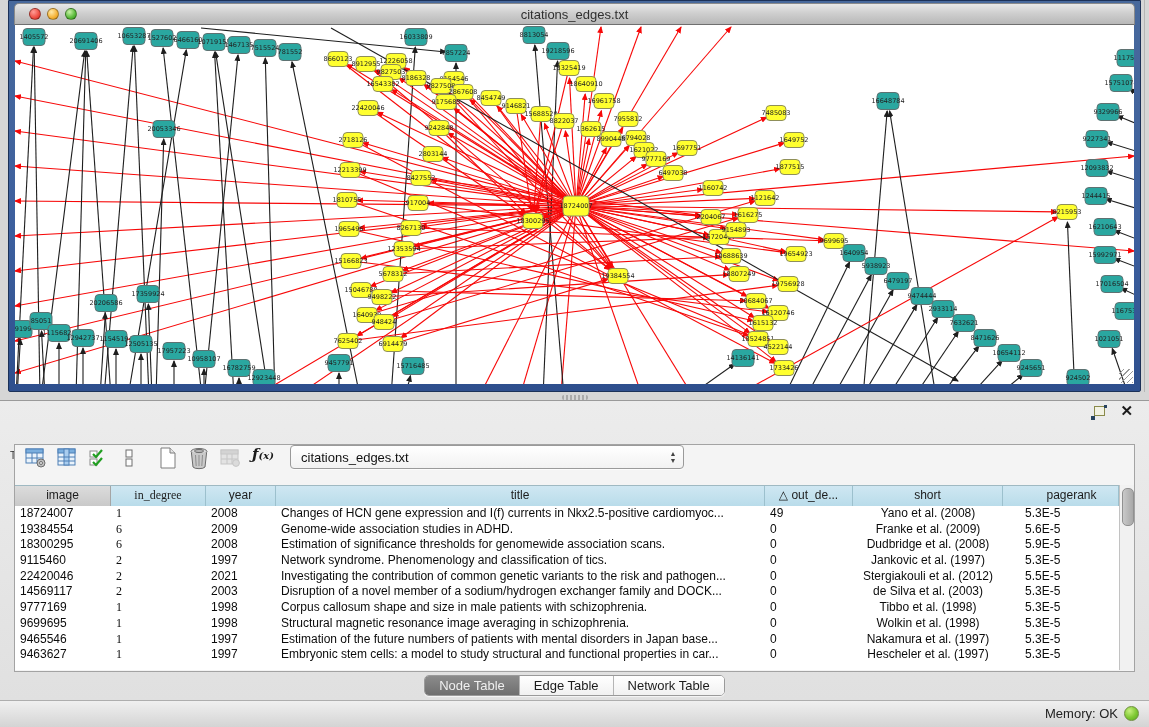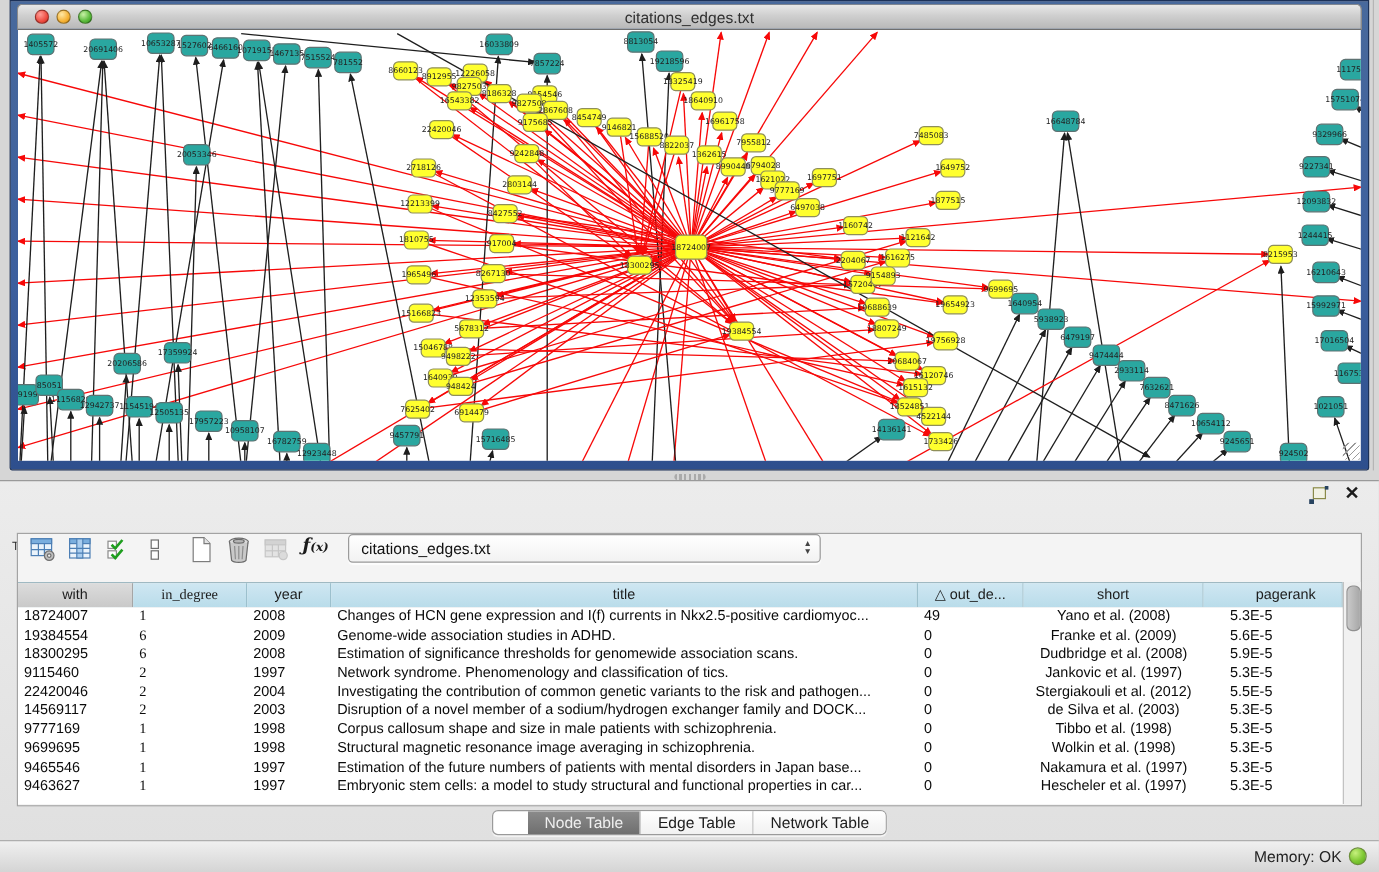--- a/index.html
+++ b/index.html
@@ -58,21 +58,21 @@
   .td{box-sizing:border-box;font-size:12px;color:#0b0b0b;line-height:15.5px;white-space:nowrap;overflow:hidden;padding-left:5px;}
   .c0{width:96px;}.c1{width:95px;font-family:Liberation Serif, serif;}.c2{width:70px;}.c3{flex:1;min-width:0;}
   .c4{width:88px;}.c5{width:150px;text-align:center;padding-left:0;}.c6{width:116px;padding-left:22px;}
   
   #vscroll{position:absolute;right:0;top:40px;bottom:1px;width:15px;background:#f1f1f1;border-left:1px solid #c2c2c2;box-sizing:border-box;}
   #vthumb{position:absolute;left:2px;top:3px;width:10px;height:36px;border-radius:5px;
     background:linear-gradient(90deg,#c9c9c9,#a8a8a8);border:1px solid #909090;}
   
   #tabs{position:absolute;left:0;right:0;top:274px;text-align:center;}
   .seg{display:inline-flex;border:1px solid #9a9a9a;border-radius:5px;overflow:hidden;background:#fff;
-    box-shadow:0 1px 1px rgba(255,255,255,.7);padding-left:29px;}
+    box-shadow:0 1px 1px rgba(255,255,255,.7);}
   .seg .tab{padding:2px 14px;font-size:13px;color:#1c1c1c;border-right:1px solid #b5b5b5;background:linear-gradient(180deg,#ffffff,#f1f1f1);}
   .seg .tab:last-child{border-right:none;}
   .seg .tab.active{background:linear-gradient(180deg,#8b8b8b,#6f6f6f);color:#efefef;}
   
   #statusbar{position:absolute;left:0;bottom:0;width:1149px;height:27px;
     background:linear-gradient(180deg,#f0f0f0,#d4d4d4);border-top:1px solid #aeaeae;box-sizing:border-box;}
   #memory{position:absolute;right:10px;top:5px;display:flex;align-items:center;font-size:13px;color:#222;}
   #mem-led{width:13px;height:13px;border-radius:50%;margin-left:6px;border:1px solid #6d8f3c;
     background:radial-gradient(circle at 35% 30%,#c7f07e,#7ec832 55%,#58a81e);}
 </style>
@@ -591,21 +591,21 @@
         </svg>
       </button>
       <div id="fx">ƒ<span style="font-size:10px;">(x)</span></div>
       <div id="dropdown">
         <span class="val">citations_edges.txt</span>
         <span class="arrows">▲<br>▼</span>
       </div>
     </div>
 
     <div id="thead">
-        <div class="th c0 key">with</div>
+        <div class="th c0 key">image</div>
         <div class="th c1">in_degree</div>
         <div class="th c2">year</div>
         <div class="th c3">title</div>
         <div class="th c4">△ out_de...</div>
         <div class="th c5">short</div>
         <div class="th c6">pagerank</div>
       </div>
     <div id="tbody">
         <div class="tr">
           <div class="td c0">18724007</div>
@@ -639,21 +639,21 @@
           <div class="td c1">2</div>
           <div class="td c2">1997</div>
           <div class="td c3">Network syndrome. Phenomenology and classification of tics.</div>
           <div class="td c4">0</div>
           <div class="td c5">Jankovic et al. (1997)</div>
           <div class="td c6">5.3E-5</div>
         </div>
         <div class="tr">
           <div class="td c0">22420046</div>
           <div class="td c1">2</div>
-          <div class="td c2">2004</div>
+          <div class="td c2">2021</div>
           <div class="td c3">Investigating the contribution of common genetic variants to the risk and pathogen...</div>
           <div class="td c4">0</div>
           <div class="td c5">Stergiakouli et al. (2012)</div>
           <div class="td c6">5.5E-5</div>
         </div>
         <div class="tr">
           <div class="td c0">14569117</div>
           <div class="td c1">2</div>
           <div class="td c2">2003</div>
           <div class="td c3">Disruption of a novel member of a sodium/hydrogen exchanger family and DOCK...</div>

